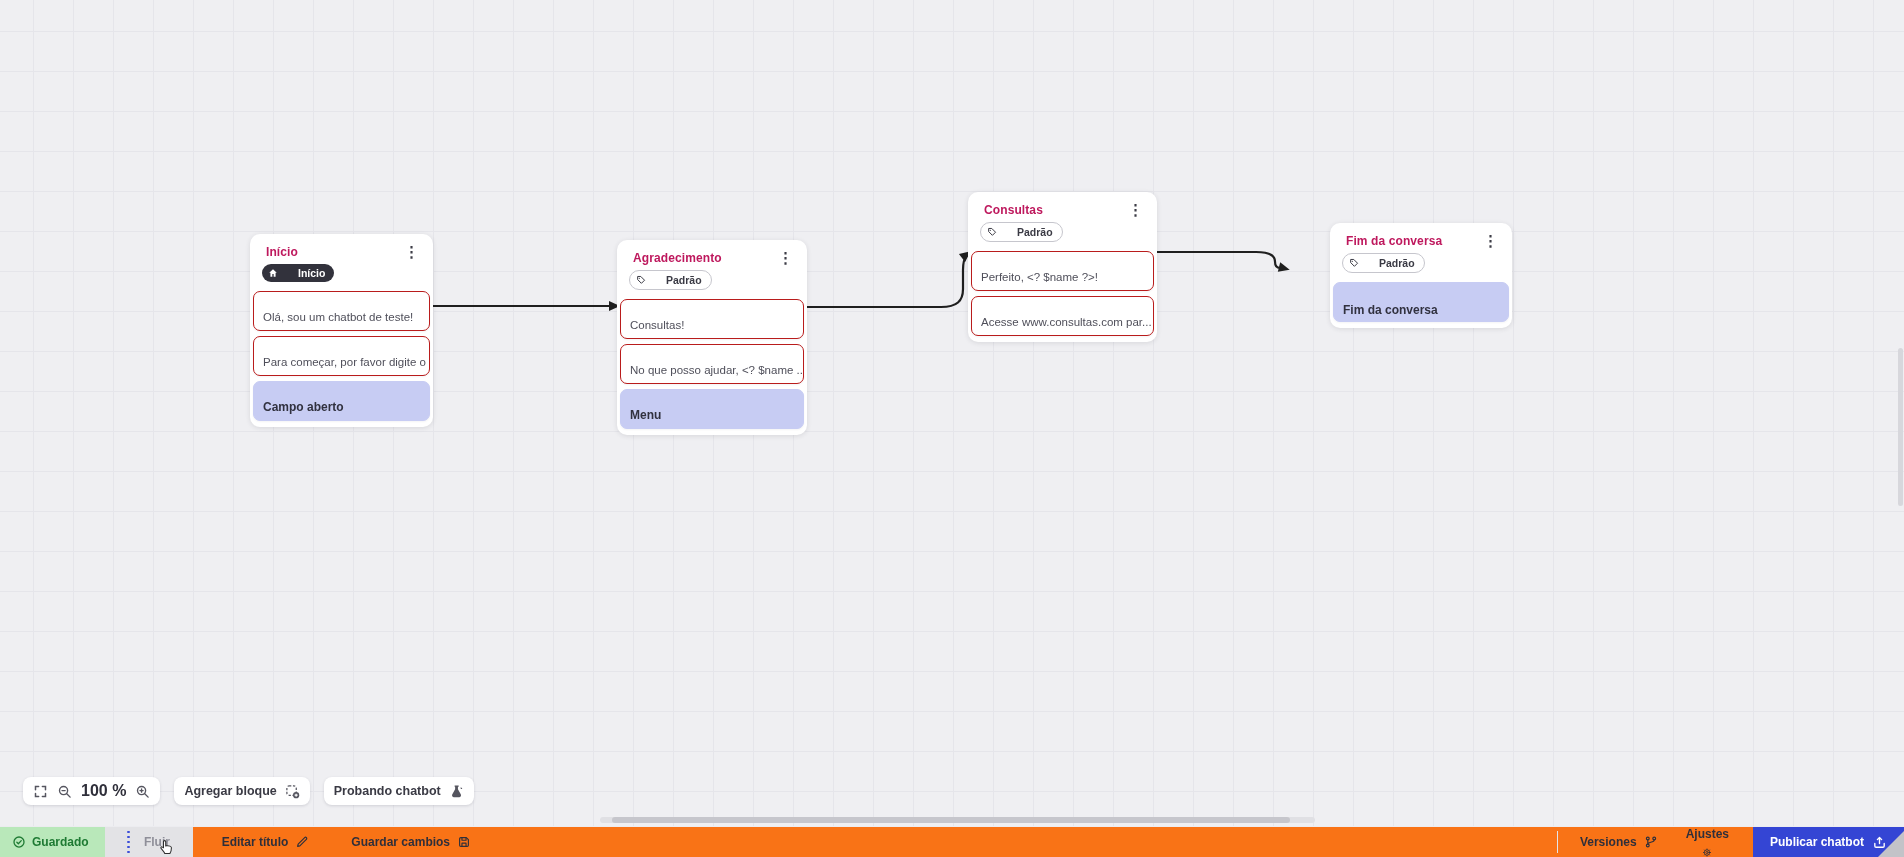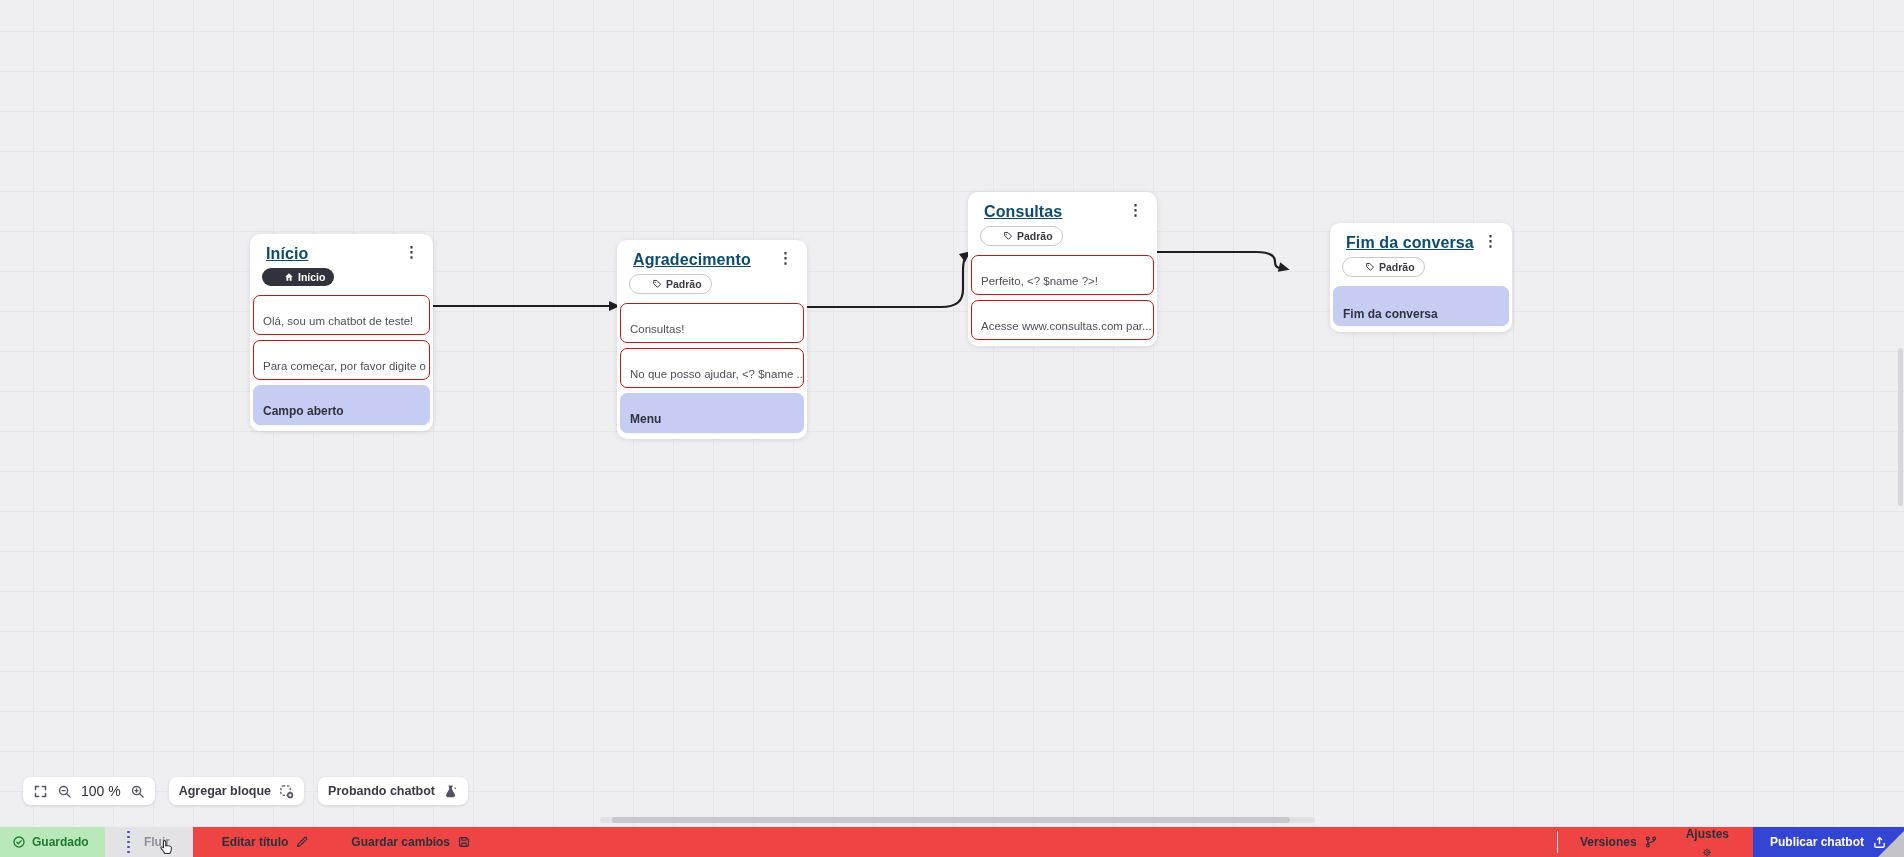--- a/index.html
+++ b/index.html
@@ -21,26 +21,26 @@
   }
   .edges { position:absolute; inset:0; width:100%; height:100%; pointer-events:none; }
 
   
   .node {
     position:absolute; background:#fff; border-radius:10px;
     box-shadow:0 1px 5px rgba(40,40,60,.12);
     padding:11px 0 6px 0;
   }
   .node-header { display:flex; align-items:flex-start; justify-content:space-between; padding:0 10px 0 16px; }
-  .node-title { font-size:16px; font-weight:700; color:#0c4a6e; letter-spacing:.1px;text-decoration:underline; }
+  .node-title { font-size:12px; font-weight:700; color:#be185d; letter-spacing:.1px; }
   .kebab { font-size:15px; font-weight:700; color:#3c3c46; line-height:14px; cursor:pointer; padding:0 4px; }
   .badge-row { padding:5px 16px 0 12px; }
   .badge {
-    display:inline-flex; align-items:center; gap:4px;
-    font-size:10.5px; font-weight:700; border-radius:999px; padding:3px 9px 3px 22px;
+    display:inline-flex; align-items:center; gap:20px;
+    font-size:10.5px; font-weight:700; border-radius:999px; padding:3px 9px 3px 6px;
   }
   .badge.dark { background:#32323c; color:#fff; }
   .badge.outline { background:#fff; color:#3a3a44; border:1px solid #c6c6cd; }
   .badge svg { width:10px; height:10px; display:block; }
   .node-items { padding:9px 3px 0 3px; display:flex; flex-direction:column; gap:5px; }
   .msg {
     background:#fff; border:1px solid #b91c1c; border-radius:7px;
     font-size:11.5px; color:#4f4f5a; padding:19px 9px; height:24px; line-height:13px;
     white-space:nowrap; overflow:hidden; box-shadow:0 1px 2px rgba(40,40,60,.05);
   }
@@ -53,30 +53,30 @@
   
   .zoom-toolbar { position:absolute; left:23px; top:777px; height:28px; display:flex; gap:14px; }
   .tool-group, .tool-btn {
     background:#fff; border-radius:8px; height:28px;
     box-shadow:0 1px 3px rgba(40,40,60,.15);
     display:flex; align-items:center; gap:8px; padding:0 10px;
     font-size:12.5px; font-weight:700; color:#3a3a44; cursor:pointer;
   }
   .tool-group { gap:9px; }
   .tool-group svg, .tool-btn svg { width:15px; height:15px; display:block; color:#55555f; }
-  .zoom-level { font-size:14px; font-weight:400; color:#2f2f3a; }
+  .zoom-level { font-size:16px; font-weight:700; color:#2f2f3a; }
 
   
   .h-scroll-track { position:absolute; left:600px; top:817px; width:715px; height:6px; border-radius:3px; background:#e0e0e4; }
   .h-scroll-thumb { position:absolute; left:12px; top:0; width:678px; height:6px; border-radius:3px; background:#c6c6cc; }
   .v-scroll-thumb { position:absolute; right:1px; top:348px; width:5px; height:158px; border-radius:3px; background:#d7d7dc; }
 
   
   .bottom-bar {
-    position:absolute; left:0; right:0; bottom:0; height:31px; background:#ef4444;
+    position:absolute; left:0; right:0; bottom:0; height:31px; background:#f97316;
     border-top:1px solid #ececf0; display:flex; align-items:stretch; font-size:12px; font-weight:700;
   }
   .bar-item { display:flex; align-items:center; gap:7px; color:#2f2f3a; cursor:pointer; }
   .bar-item svg { width:14px; height:14px; display:block; }
   .saved-chip { background:#b9e8ba; color:#1e7a33; padding:0 16px 0 12px; gap:6px; }
   .saved-chip svg { color:#1e7a33; }
   .flow-tab { background:#e3e3e6; color:#8f8f99; width:88px; justify-content:center; gap:14px; }
   .drag-dots { display:flex; flex-direction:column; gap:2.5px; }
   .drag-dots i { width:2.5px; height:2.5px; border-radius:50%; background:#3d4ed8; }
   .edit-title { margin-left:29px; }

